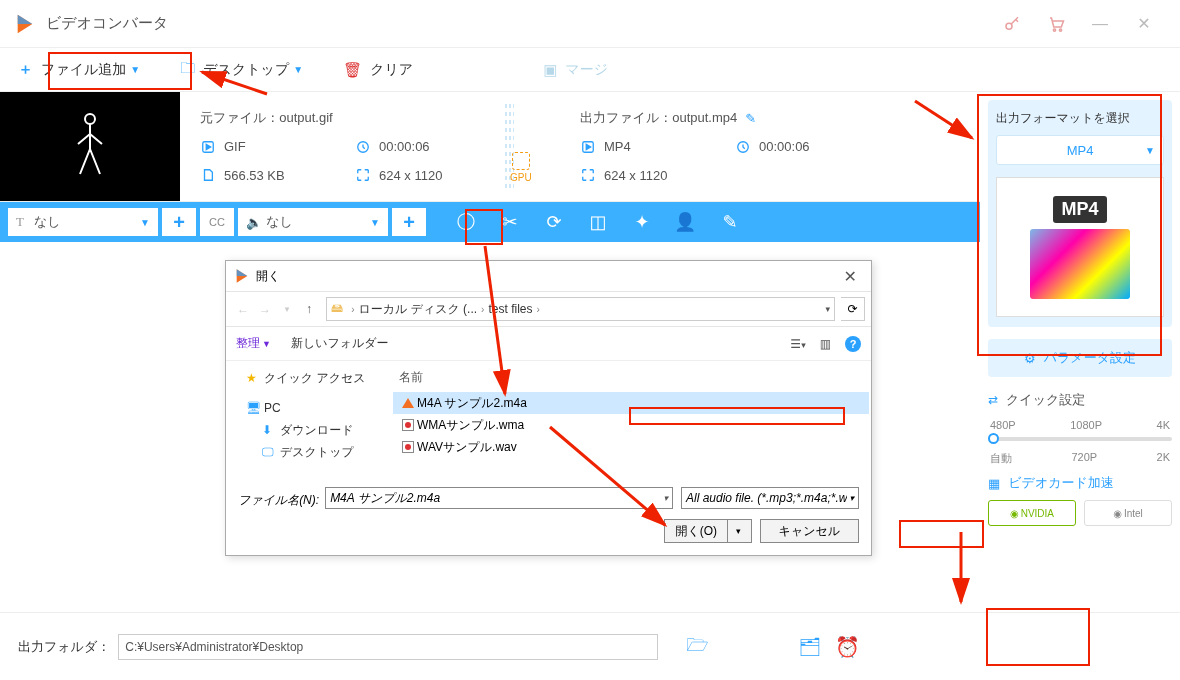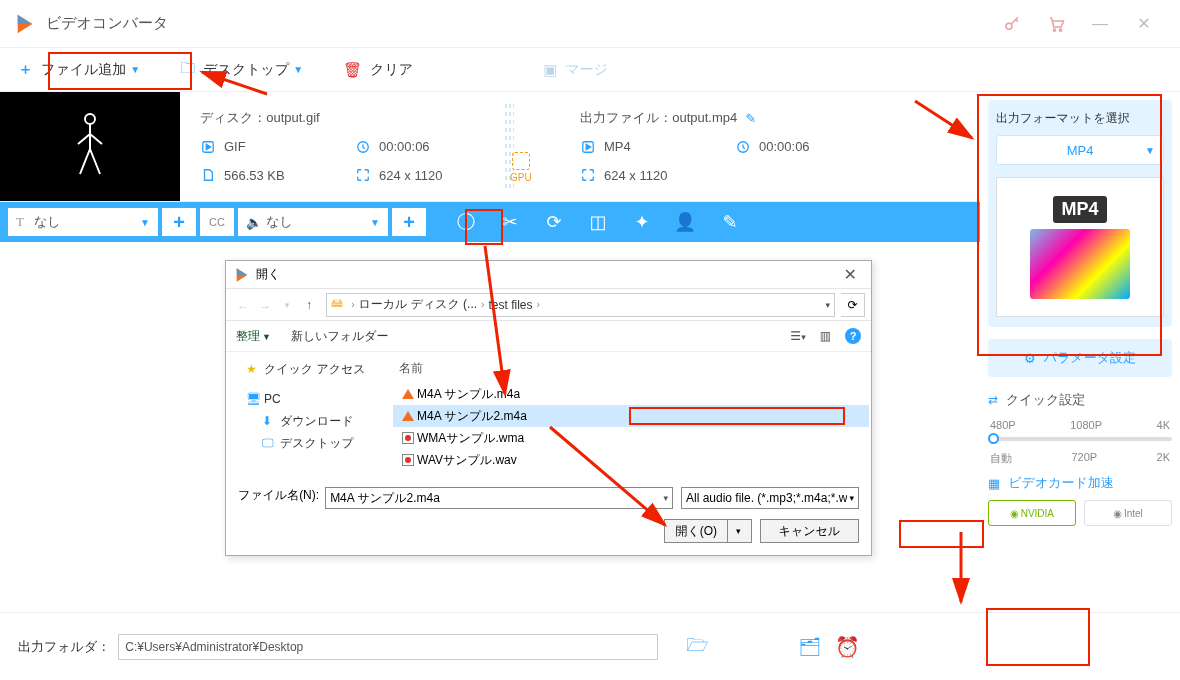--- a/index.html
+++ b/index.html
@@ -99,21 +99,21 @@
 .dlg-nav .arr { width: 22px; text-align: center; color: #888; }
 .dlg-nav .arr.dis { color: #ccc; }
 .dlg-nav .up { width: 22px; text-align: center; color: #555; }
 .dlg-breadcrumb { flex: 1; border: 1px solid #ccc; height: 24px; margin: 0 6px; display: flex; align-items: center; padding: 0 4px; color: #333; }
 .dlg-breadcrumb .fic { color: #f0c060; margin-right: 4px; }
 .dlg-breadcrumb .cr { color: #888; margin: 0 4px; font-size: 10px; }
 .dlg-refresh { width: 24px; height: 24px; border: 1px solid #ccc; border-left: none; display: flex; align-items: center; justify-content: center; }
 .dlg-search { width: 180px; border: 1px solid #ccc; height: 24px; margin-left: 6px; padding: 0 6px; color: #888; display: flex; align-items: center; }
 
 .dlg-tools { height: 34px; display: flex; align-items: center; padding: 0 10px; border-bottom: 1px solid #eee; }
-.dlg-tools .org { color: #14532d; margin-right: 20px; }
+.dlg-tools .org { color: #6d28d9; margin-right: 20px; }
 .dlg-tools .org .dn { font-size: 9px; margin-left: 2px; }
 .dlg-tools .newf { color: #333; }
 .dlg-tools .r { margin-left: auto; display: flex; align-items: center; gap: 14px; color: #555; }
 .dlg-tools .help { background: #2aa0ff; color: #fff; border-radius: 50%; width: 16px; height: 16px; display: flex; align-items: center; justify-content: center; font-size: 11px; font-weight: bold; }
 
 .dlg-body { flex: 1; display: flex; }
 .dlg-side { width: 165px; padding: 6px 6px; }
 .dlg-side .item { height: 22px; display: flex; align-items: center; padding-left: 14px; color: #333; }
 .dlg-side .item .ic { width: 18px; font-size: 12px; }
 .dlg-side .star { color: #f5b800; }
@@ -123,21 +123,21 @@
 .dlg-list { flex: 1; padding: 6px 2px; }
 .dlg-list .hdr { color: #555; font-size: 12px; padding: 2px 6px 6px; }
 .dlg-list .row { height: 22px; display: flex; align-items: center; padding-left: 6px; }
 .dlg-list .row .fi { width: 18px; display: inline-flex; justify-content: center; }
 .dlg-list .row.sel { background: #cde8ff; }
 .vlc { display:inline-block; width:0; height:0; border-left:6px solid transparent; border-right:6px solid transparent; border-bottom:10px solid #f36f21; }
 .wma-ic { display:inline-block; width:12px; height:12px; background:#fff; border:1px solid #888; position:relative; }
 .wma-ic::after { content:""; position:absolute; left:2px; top:2px; width:6px; height:6px; background:#d33; border-radius:50%; }
 
 .dlg-bottom { padding: 10px 12px 12px; }
-.dlg-fn { display: flex; align-items: flex-start; margin-bottom: 10px; }
+.dlg-fn { display: flex; align-items: flex-end; margin-bottom: 10px; font-style: italic; }
 .dlg-fn .lbl { white-space: nowrap; margin-right: 6px; }
 .dlg-fn .inp { flex: 1; border: 1px solid #888; height: 22px; padding: 0 4px; display: flex; align-items: center; position: relative; }
 .dlg-fn .inp .dn { position: absolute; right: 4px; font-size: 9px; color: #555; }
 .dlg-fn .filter { margin-left: 8px; border: 1px solid #888; height: 22px; width: 178px; padding: 0 4px; display: flex; align-items: center; white-space: nowrap; overflow: hidden; position: relative; }
 .dlg-fn .filter .dn { position: absolute; right: 4px; font-size: 9px; background: #fff; padding-left: 2px; }
 .dlg-btns { display: flex; justify-content: flex-end; gap: 8px; }
 .dlg-btn { border: 1px solid #888; height: 24px; padding: 0 18px; display: flex; align-items: center; background: #f3f3f3; }
 .dlg-btn.open { padding: 0 10px; justify-content: flex-end; }
 .dlg-btn.open .dn { margin-left: 10px; font-size: 9px; border-left: 1px solid #888; padding-left: 8px; height: 100%; display: flex; align-items: center; }
 
@@ -198,21 +198,21 @@
 <div class="file-row">
   <div class="thumb">
     <svg viewBox="0 0 40 75" stroke="#fff" stroke-width="2" fill="none">
         <circle cx="20" cy="10" r="5"></circle>
         <path d="M20 15v25M20 25l-12 10M20 25l12 10M20 40l-10 25M20 40l10 25"></path>
       </svg>
   </div>
   <div class="file-info">
     <div class="info-col c1">
       <div class="info-line">
-          <span><span>ディスク：</span><span>output.gif</span></span>
+          <span><span>元ファイル：</span><span>output.gif</span></span>
         </div>
       <div class="info-subgrid">
         <div class="info-line">
             <span class="mi">
               <svg viewBox="0 0 16 16" fill="none" stroke="currentColor" stroke-width="1.5">
                 <rect x="2" y="2" width="12" height="12" rx="2"></rect>
                 <path d="M6 5l5 3-5 3z" fill="currentColor"></path>
               </svg>
             </span>
             <span>GIF</span>
@@ -425,26 +425,20 @@
           <span class="ic dl">⬇</span>
           <span>ダウンロード</span>
         </div>
       <div class="item" style="padding-left:30px">
           <span class="ic desk">🖵</span>
           <span>デスクトップ</span>
         </div>
     </div>
     <div class="dlg-list">
       <div class="hdr">名前</div>
-      <div class="row">
-          <span class="fi">
-            <span class="vlc"></span>
-          </span>
-          <span>M4A サンプル.m4a</span>
-        </div>
       <div class="row sel">
           <span class="fi">
             <span class="vlc"></span>
           </span>
           <span>M4A サンプル2.m4a</span>
         </div>
       <div class="row">
           <span class="fi">
             <span class="wma-ic"></span>
           </span>

